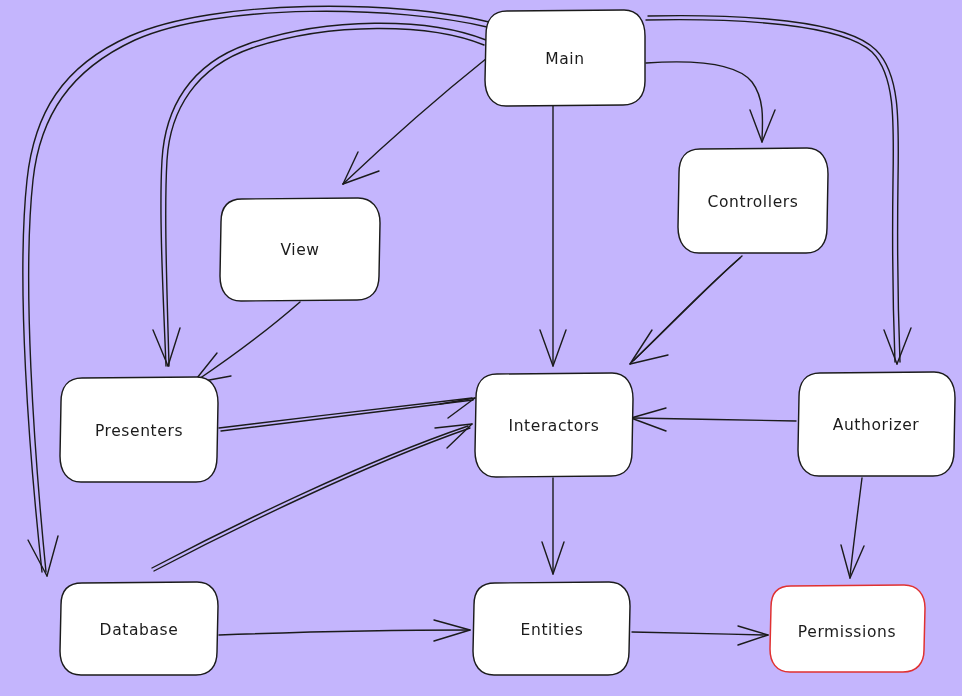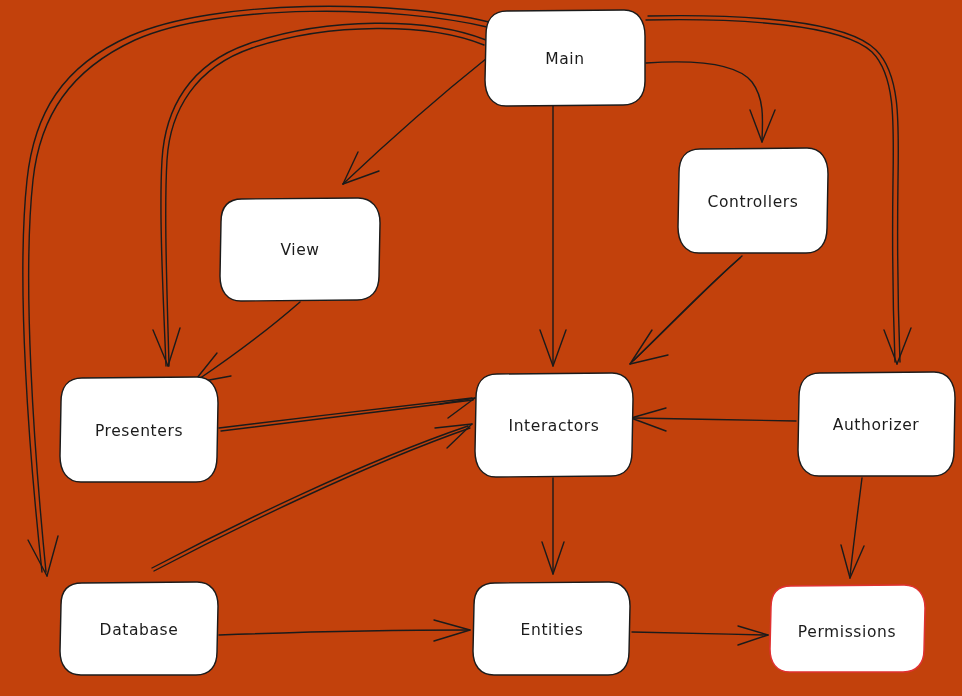--- a/index.html
+++ b/index.html
@@ -11,21 +11,21 @@
   body {
     width: 962px;
     height: 696px;
     overflow: hidden;
     font-family: "DejaVu Sans", sans-serif;
   }
   #diagram-root {
     position: relative;
     width: 962px;
     height: 696px;
-    background: #c2410c;
+    background: #c4b5fd;
   }
   svg#diagram-svg {
     position: absolute;
     left: 0;
     top: 0;
     width: 962px;
     height: 696px;
     display: block;
   }
   .node-shape {

